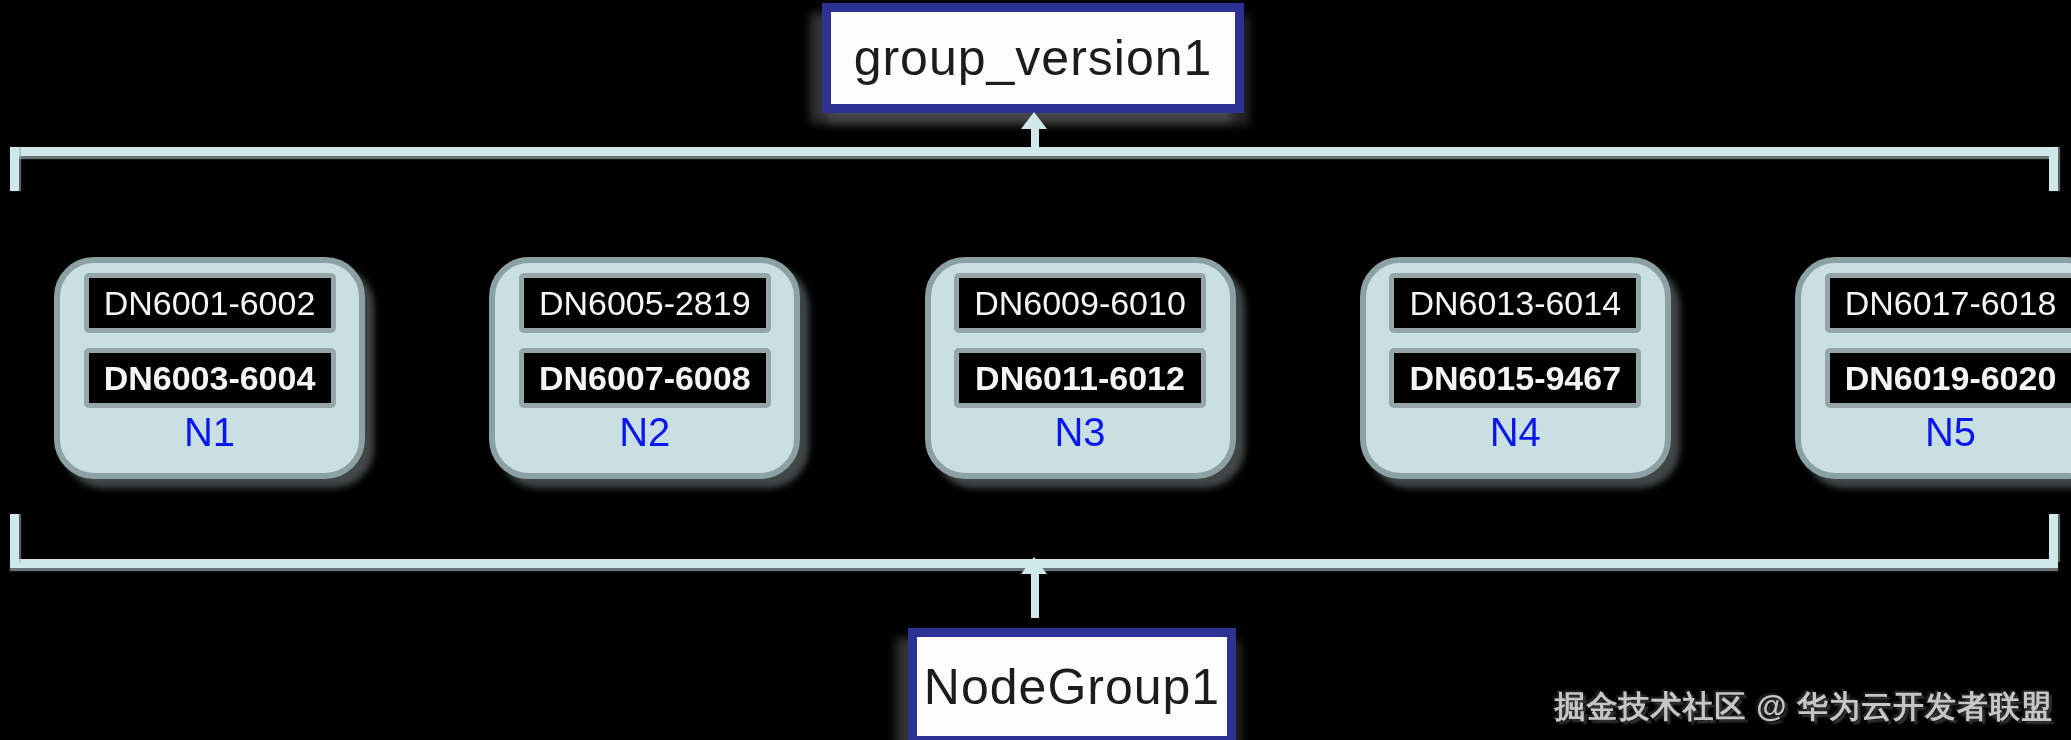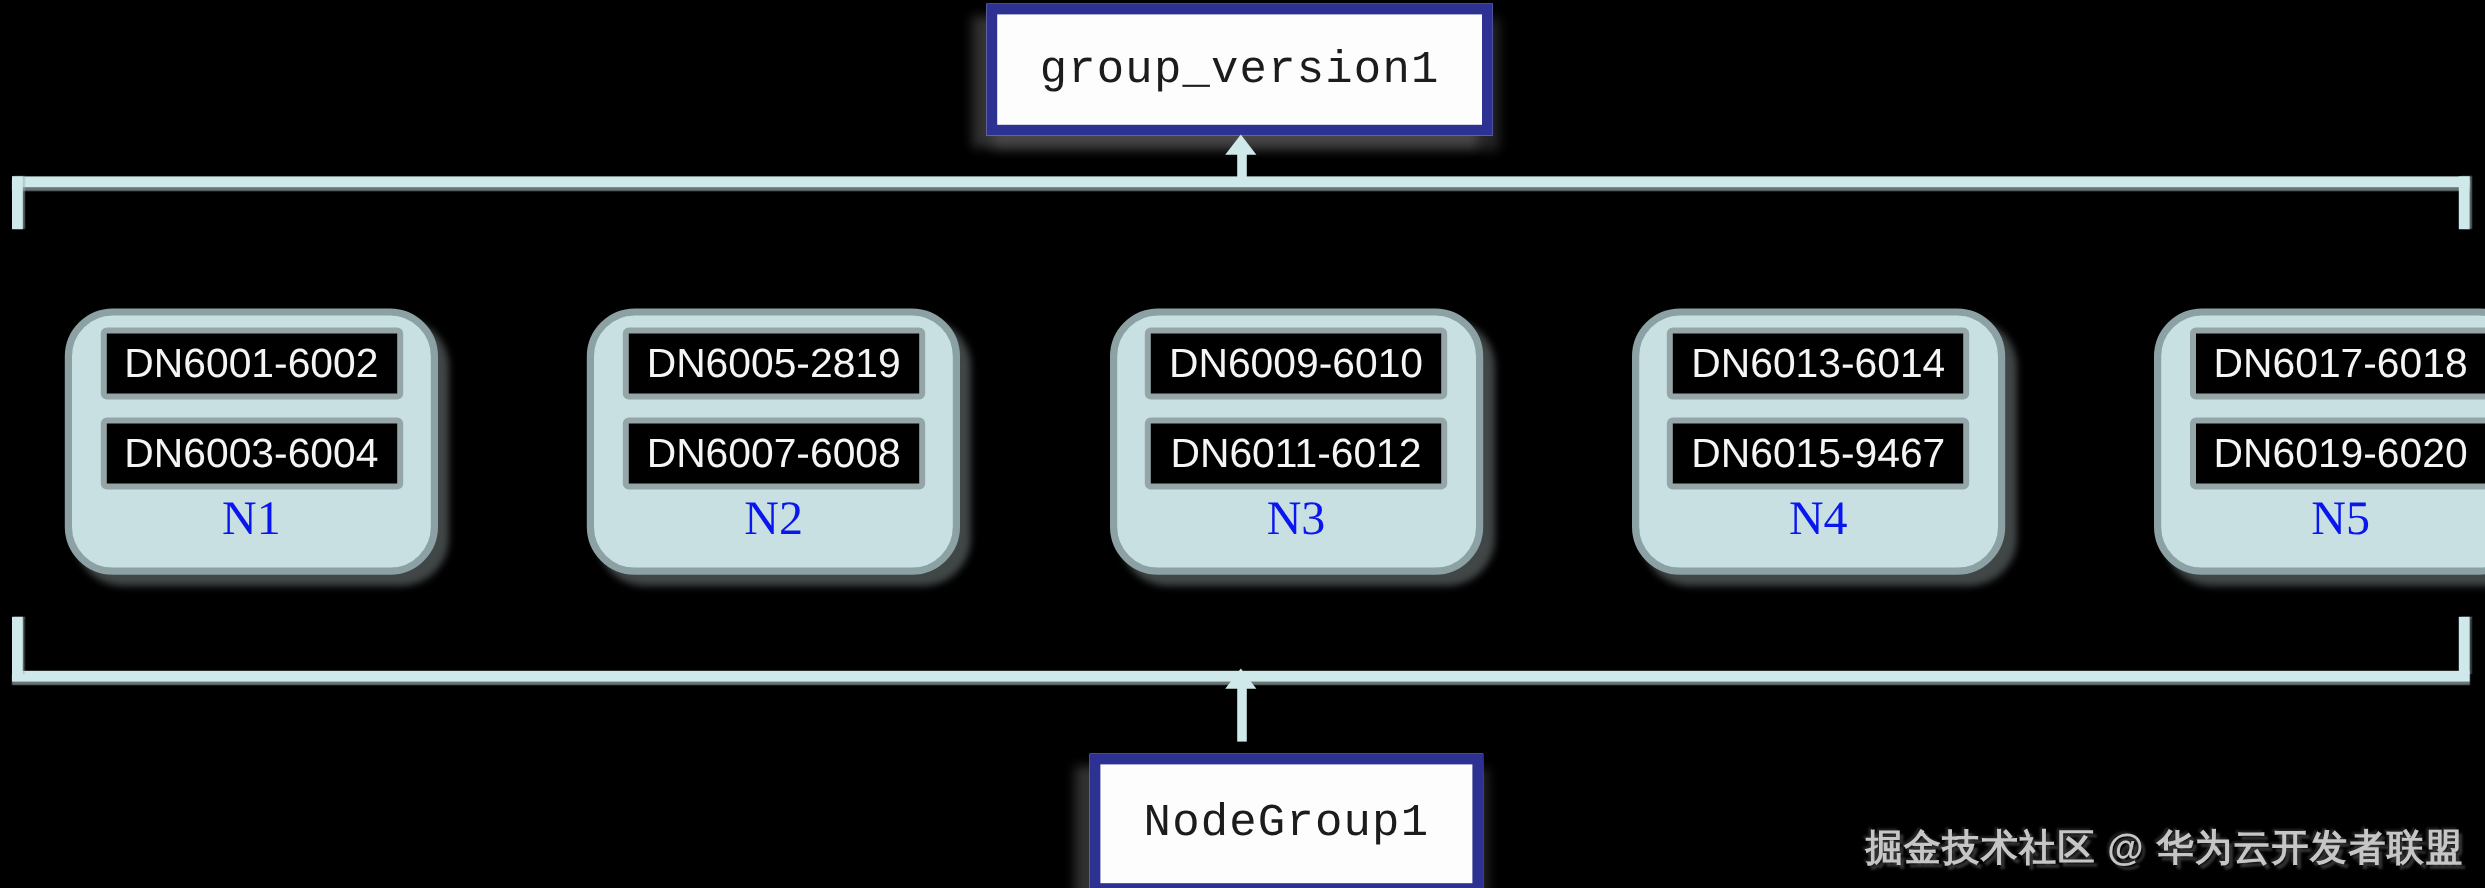--- a/index.html
+++ b/index.html
@@ -28,22 +28,22 @@
 
   
   .title-box{
     position:absolute;
     background:var(--boxfill);
     border:9px solid var(--navy);
     display:flex;align-items:center;justify-content:center;
     box-shadow:-12px 10px 9px rgba(125,125,125,.40), 5px 12px 9px rgba(110,110,110,.35);
   }
   .title-box .title-text{
-    font-family:Liberation Mono, monospace;
-    font-size:38px;
+    font-family:Liberation Sans, sans-serif;
+    font-size:50px;
     color:var(--titletext);
     letter-spacing:1px;
     white-space:nowrap;
   }
   .title-box.top{left:822px;top:3px;width:404px;height:92px;}
   .title-box.bottom{left:890px;top:628px;width:310px;height:99px;margin-left:18px;}
 
   
   .h-bar{
     position:absolute;left:10px;width:2048px;height:9px;
@@ -92,29 +92,29 @@
     padding-top:10px;
   }
   .dn{
     width:252px;height:60px;box-sizing:border-box;
     background:var(--dnfill);
     border:5px solid var(--dnborder);
     border-radius:5px;
     display:flex;align-items:center;justify-content:center;
     margin-bottom:15px;
   }
-  .dn:nth-of-type(2){margin-bottom:2px;}
+  .dn:nth-of-type(2){margin-bottom:2px;font-weight:bold;}
   .dn span{
     font-size:34px;color:var(--dntext);
     font-family:"Liberation Sans",sans-serif;
     white-space:nowrap;
   }
   .node-label{
     font-size:40px;color:var(--nodelabel);
-    font-family:Liberation Serif, serif;
+    font-family:Liberation Sans, sans-serif;
     line-height:1.1;
   }
 
   
   .watermark{
     position:absolute;right:18px;top:686px;
     font-size:31px;font-weight:bold;
     color:var(--watermarkcolor);
     letter-spacing:1px;
     text-shadow:3px 3px 2px rgba(55,55,55,.95), -2px -2px 2px rgba(60,60,60,.6);

